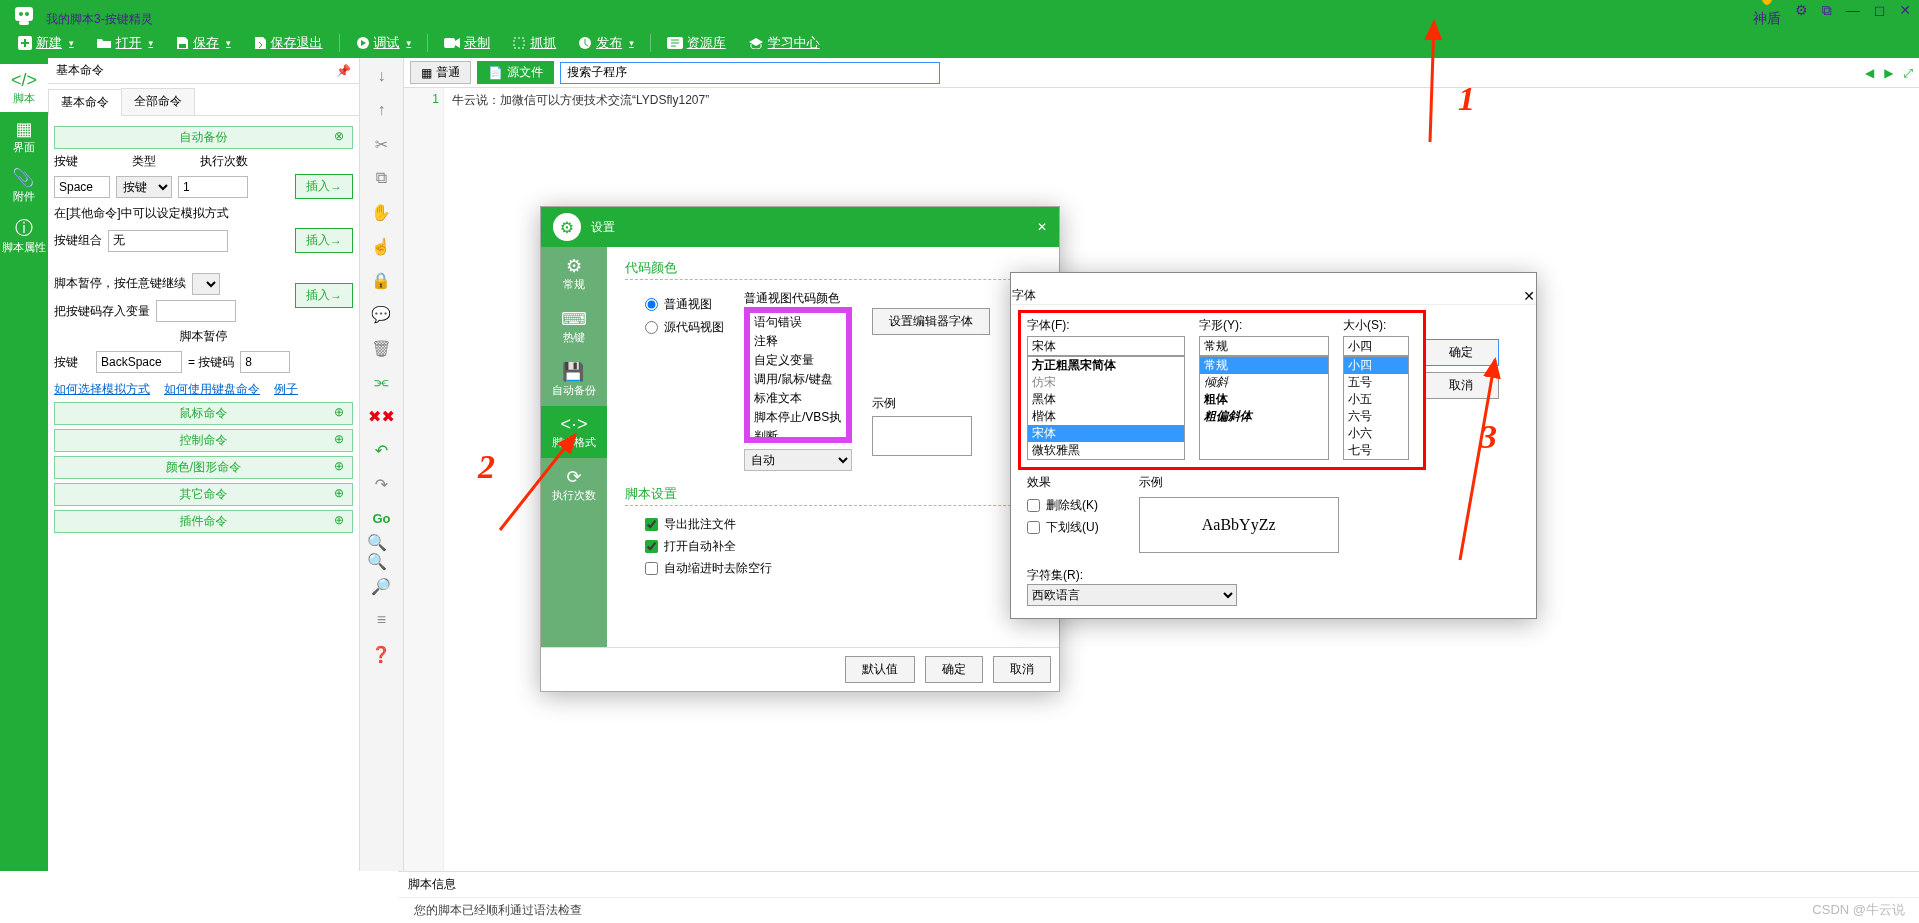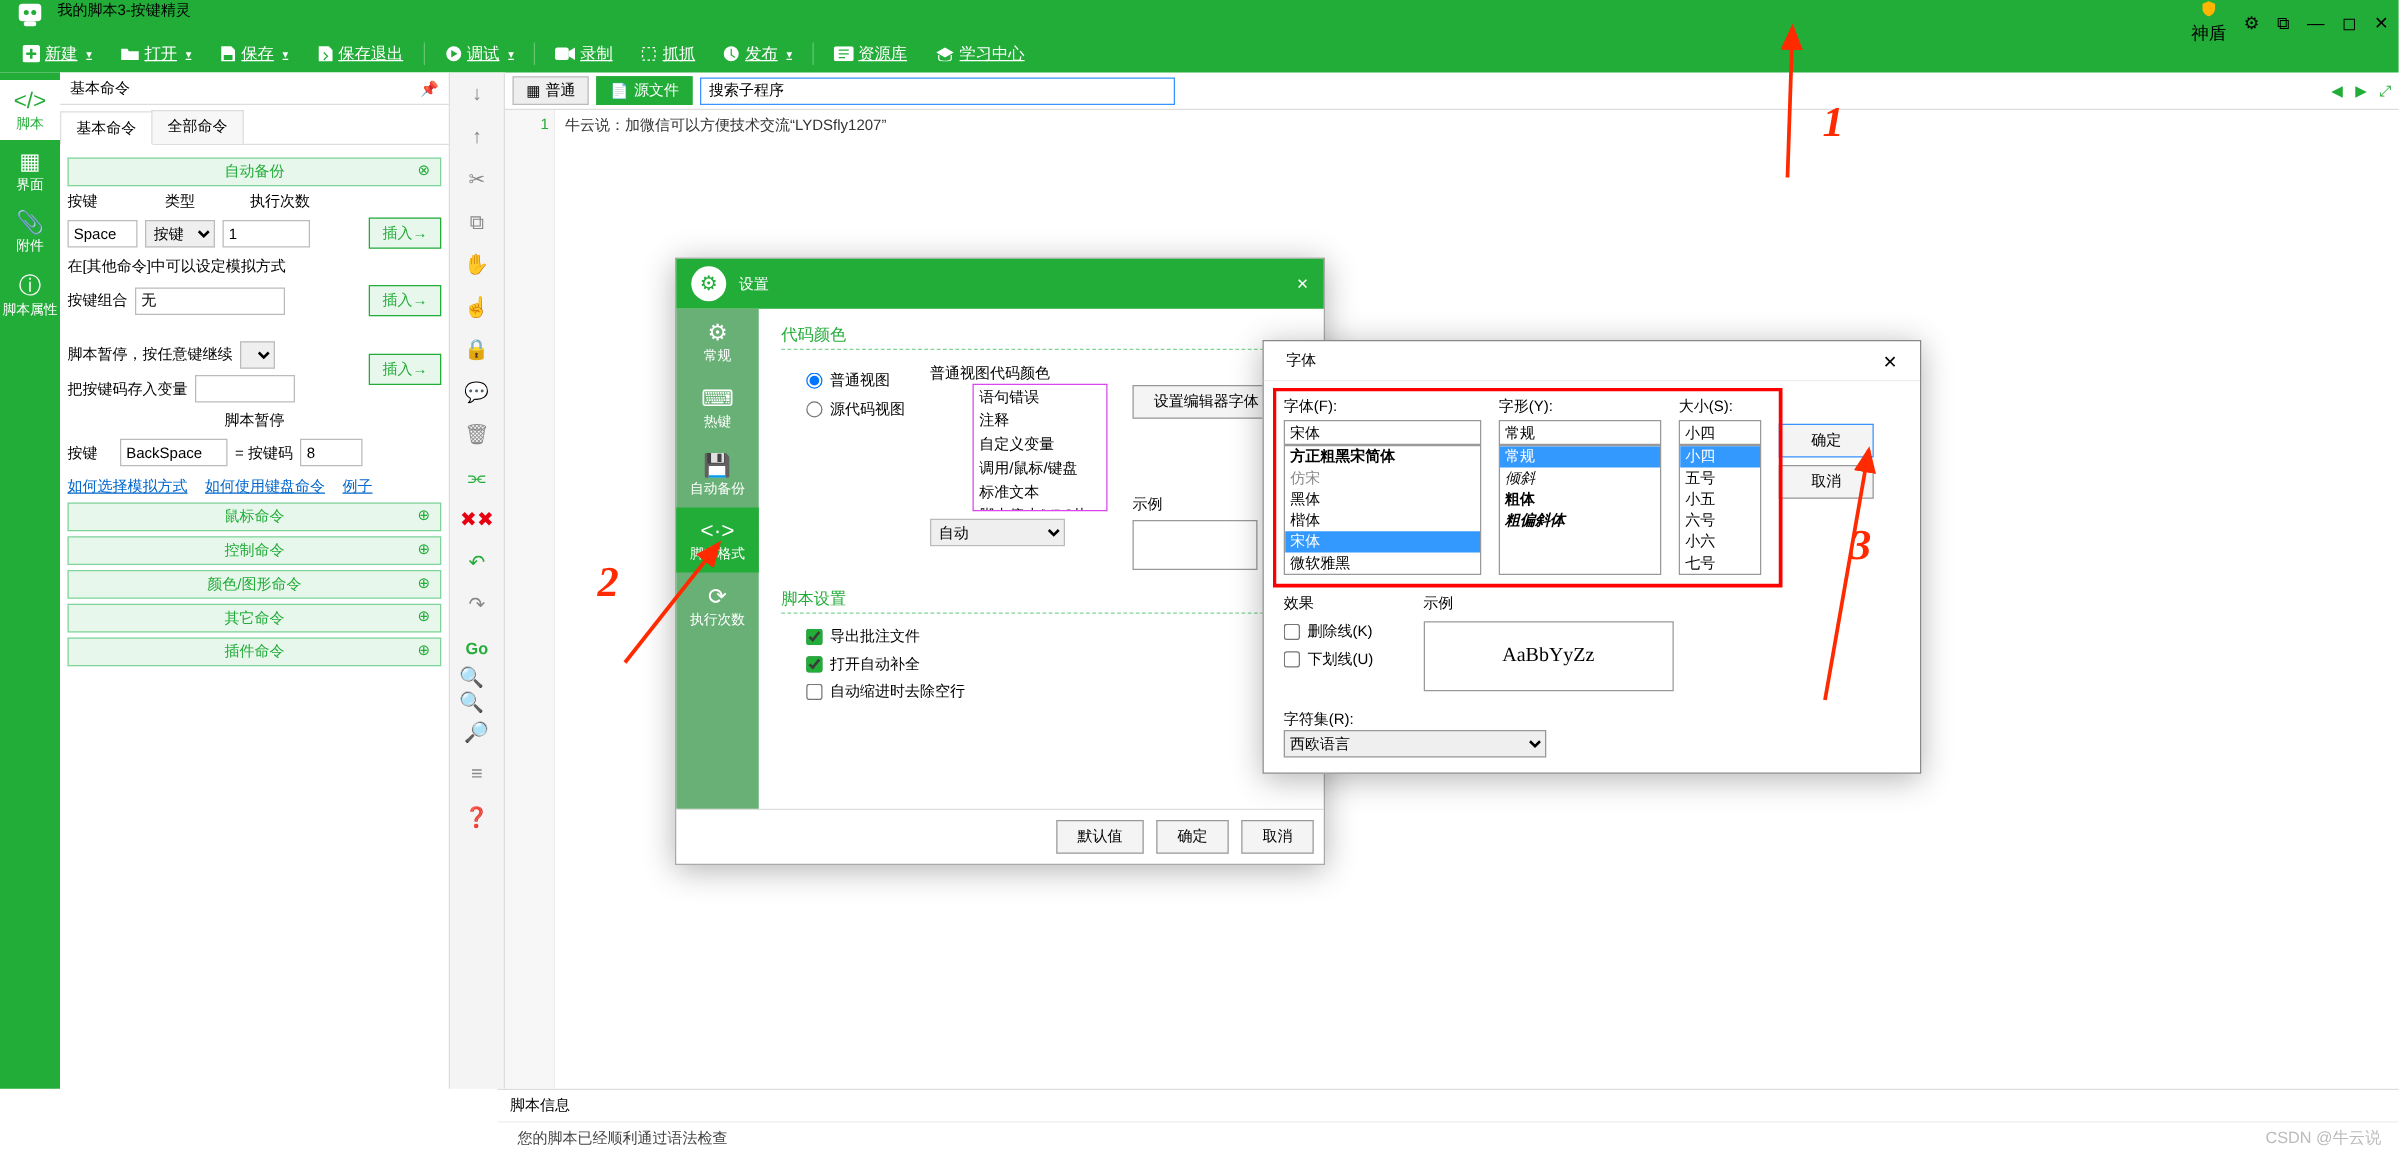--- a/index.html
+++ b/index.html
@@ -1,17 +1,17 @@
 <!DOCTYPE html>
 <html><head>
 <meta charset="utf-8">
 <style>
 * { margin:0; padding:0; box-sizing:border-box; font-family:"Microsoft YaHei","SimSun",sans-serif; }
 body { background:#fff; overflow:hidden; width:1919px; height:923px; position:relative; font-size:12px; }
-.titlebar { background:#22ac38; height:28px; display:flex; align-items:flex-start; padding:0 8px; color:#000000; }
+.titlebar { background:#22ac38; height:28px; display:flex; align-items:flex-end; padding:0 8px; color:#4c1d95; }
 .titlebar .logo { width:32px; height:24px; display:flex; align-items:center; justify-content:center; }
 .titlebar .title { flex:1; font-size:12px; margin-left:6px; }
 .titlebar .right { display:flex; align-items:center; gap:14px; }
 .titlebar .right span { cursor:pointer; font-size:14px; }
 .shield { display:flex; align-items:center; gap:4px;flex-direction:column; }
 .toolbar-main { background:#22ac38; height:30px; display:flex; align-items:center; padding:0 8px; color:#fff; gap:2px;text-decoration:underline;}
 .toolbar-main .item { display:flex; align-items:center; gap:4px; padding:0 10px; height:30px; cursor:pointer; font-size:13px;}
 .toolbar-main .sep { width:1px; height:18px; background:rgba(255,255,255,.3); margin:0 4px;}
 .toolbar-main .item svg{flex-shrink:0}
 .toolbar-main .arrow{font-size:9px;margin-left:3px}
@@ -56,28 +56,28 @@
 .dlg-settings .dhead .close{ margin-left:auto; cursor:pointer;}
 .dlg-body{ display:flex; height:400px;}
 .dlg-side{ width:66px; background:#69B076; display:flex; flex-direction:column;}
 .dlg-side .sitem{ color:#fff; text-align:center; padding:8px 0; cursor:pointer;font-size:11px;}
 .dlg-side .sitem .sic{ display:block; font-size:18px;}
 .dlg-side .sitem.active{ background:#22ac38; position:relative;}
 .dlg-side .sitem.active::after{content:"";position:absolute;right:-8px;top:50%;transform:translateY(-50%);border:8px solid transparent;border-left-color:#22ac38;}
 .dlg-main{ flex:1; padding:12px 18px; overflow:auto;}
 .fs-title{ color:#22ac38; font-size:13px; border-bottom:1px dashed #7fd49a; padding-bottom:2px; margin-bottom:10px;}
 .radio-row{ margin:6px 0 6px 20px; display:flex; align-items:center; gap:6px;}
-.listbox{ border:1px solid #d946ef; width:108px; height:102px; overflow-y:scroll; font-size:12px;margin-left:34px;}
+.listbox{ border:6px solid #d946ef; width:108px; height:136px; overflow-y:scroll; font-size:12px;}
 .listbox .li{ padding:1px 4px; cursor:default;}
 .btn{ border:1px solid #999; background:#f4f4f4; padding:4px 16px; cursor:pointer;font-size:12px;}
 .btn.pri{ border:1px solid #3892ff;}
 .dlg-foot{ border-top:1px solid #ddd; padding:8px; display:flex; justify-content:flex-end; gap:10px;}
 
 .dlg-font{ left:1010px; top:272px; width:527px; border:1px solid #888; background:#fff;}
-.dlg-font .fhead{ height:32px; display:flex; align-items:center; padding:0 18px; border-bottom:1px solid #eee;}
+.dlg-font .fhead{ height:32px; display:flex; align-items:flex-end; padding:0 1px; border-bottom:1px solid #eee;}
 .dlg-font .fhead .close{ margin-left:auto; cursor:pointer;font-size:14px;}
 .dlg-font .fbody{ padding:12px 16px;}
 .fgrid{ display:flex; gap:14px;}
 .fcol{ display:flex; flex-direction:column;}
 .fcol .lab{ margin-bottom:2px;}
 .fcol input{ border:1px solid #999; padding:2px 4px; height:20px;font-size:12px;}
 .flist{ border:1px solid #999; height:104px; overflow-y:scroll; font-size:12px;}
 .flist .fi{ padding:0 4px; cursor:default; white-space:nowrap;}
 .flist .fi.sel{ background:#3399ff; color:#fff;}
 .flist .fi.gray{ color:#888;}

